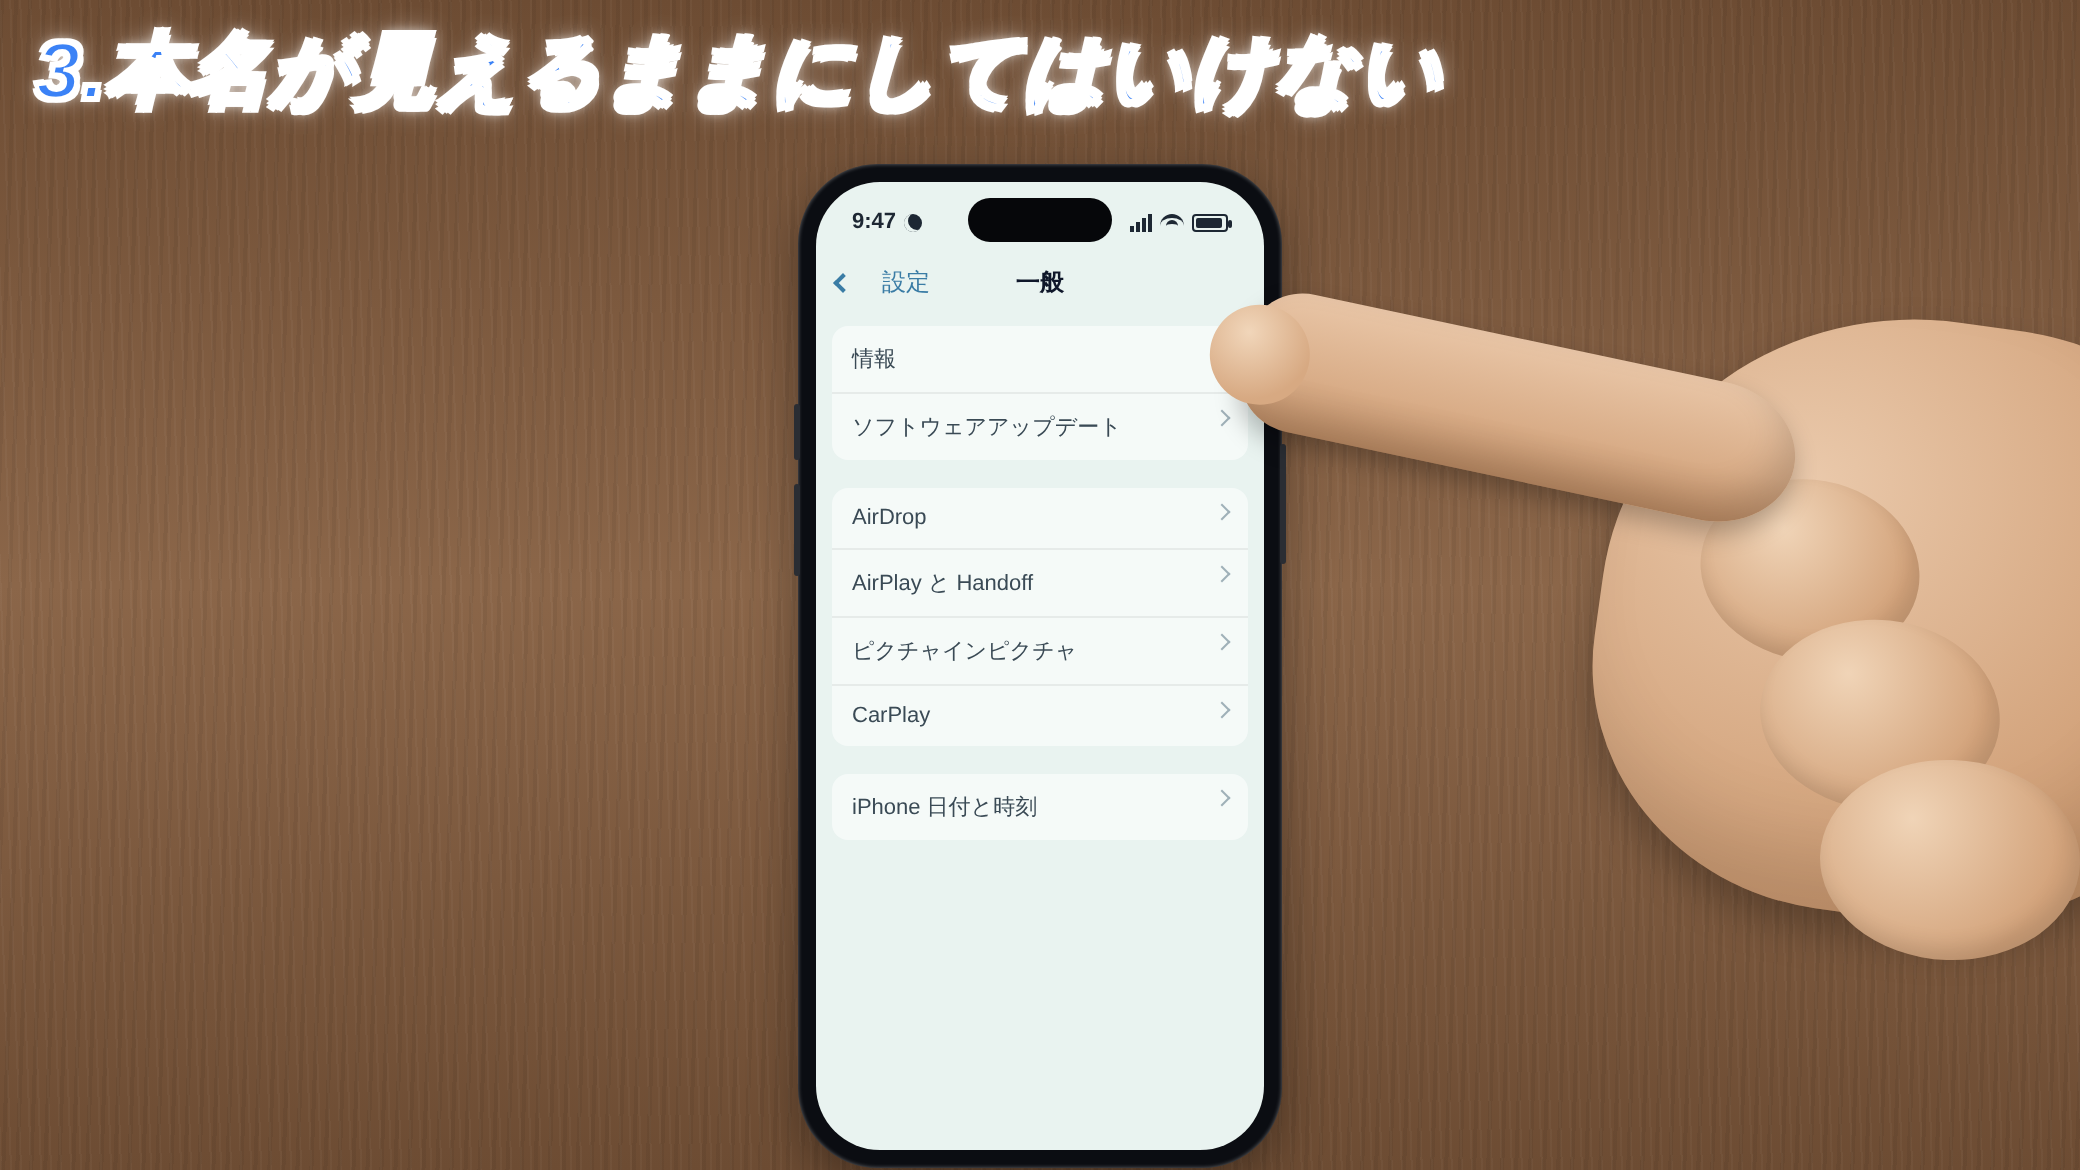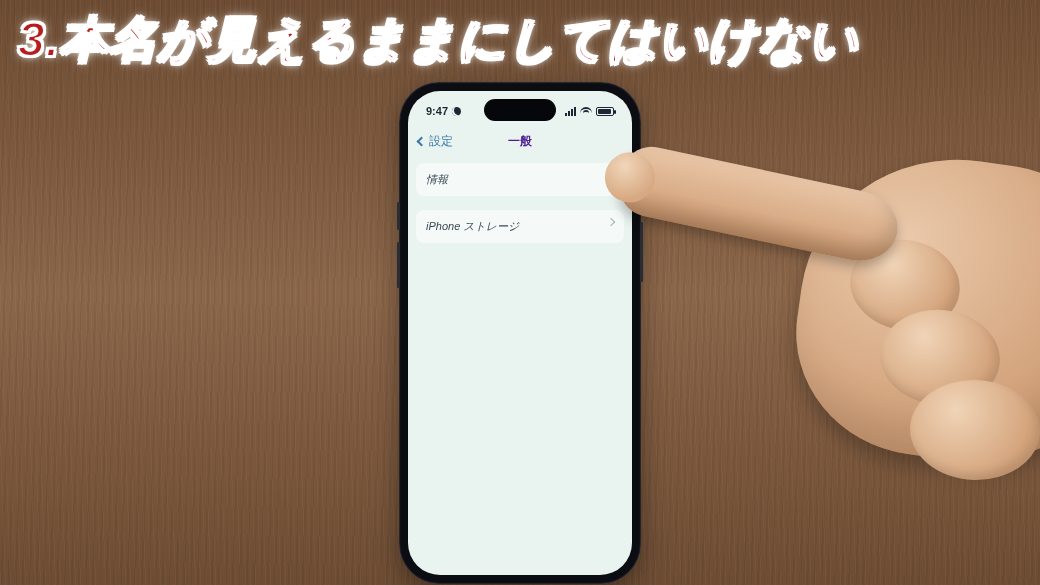--- a/index.html
+++ b/index.html
@@ -14,23 +14,23 @@
   .wood {
     position: absolute; inset: 0;
     background:
       repeating-linear-gradient(92deg, rgba(0,0,0,0.05) 0 2px, transparent 2px 7px),
       repeating-linear-gradient(88deg, rgba(255,255,255,0.03) 0 1px, transparent 1px 5px),
       linear-gradient(180deg, #6d4c33 0%, #8b6649 50%, #6d4c33 100%);
   }
   .caption {
     position: absolute;
     top: 8px; left: 18px;
-    font-size: 48px;
+    font-size: 40px;
     font-weight: 800;
-    color: #b91c1c;
+    color: #3b82f6;
     -webkit-text-stroke: 2px #ffffff;
     text-shadow:
       0 0 6px #fff,
       0 0 12px rgba(255,255,255,0.8),
       2px 2px 0 #fff, -2px -2px 0 #fff, 2px -2px 0 #fff, -2px 2px 0 #fff;
     letter-spacing: 1px;
     font-style: italic;
   }
 
   .phone {
@@ -77,48 +77,47 @@
   .batt i{position:absolute;left:1px;top:1px;bottom:1px;width:13px;background:#1d2733;border-radius:1px;}
   .moon { width:9px;height:9px;border-radius:50%;background:#1d2733; box-shadow: inset 2px -1px 0 0 #e9f3f0;}
 
   .nav {
     position:absolute; top:36px; left:0; right:0; height:28px;
     display:flex; align-items:center; justify-content:center;
     font-size:12px; color:#2a3947;
   }
   .nav .back {
     position:absolute; left:6px; top:0; bottom:0;
-    display:flex; align-items:center; gap:2px;
+    display:flex; align-items:center; gap:14px;
     color:#3a7ca5; font-size:12px;
     padding: 0 4px;
     cursor:pointer;
   }
   .nav .back .chev {
     width:7px;height:7px;border-left:2px solid #3a7ca5;border-bottom:2px solid #3a7ca5;
     transform:rotate(45deg); margin-right:2px;
   }
-  .nav .title { font-weight:600; font-size:12px; color:#4c1d95;}
+  .nav .title { font-weight:600; font-size:12px; color:#0f172a;}
 
   .list {
     position:absolute; top:72px; left:0; right:0; bottom:0;
     overflow:hidden;
     font-size:11px; color:#3a4a55;
   }
   .group {
     margin: 0 8px 14px 8px;
     background: rgba(255,255,255,0.55);
     border-radius: 8px;
     overflow:hidden;
   }
   .row {
     display:flex; align-items:flex-start; justify-content:space-between;
     padding: 9px 10px;
     border-top: 1px solid rgba(0,0,0,0.06);
     cursor:pointer;
-    font-style:italic;
   }
   .row:first-child { border-top:none; }
   .row .chev-r {
     width:6px;height:6px;border-right:1.5px solid #9fb0b8;border-top:1.5px solid #9fb0b8;
     transform:rotate(45deg);
     flex:none;
   }
 
   
   .hand {
@@ -198,27 +197,49 @@
       <span class="title">一般</span>
     </div>
 
     <div class="list">
 
       <div class="group">
         <div class="row">
           <span>情報</span>
           <span class="chev-r"></span>
         </div>
+        <div class="row">
+          <span>ソフトウェアアップデート</span>
+          <span class="chev-r"></span>
+        </div>
       </div>
 
 
-
       <div class="group">
         <div class="row">
-          <span>iPhone ストレージ</span>
+          <span>AirDrop</span>
+          <span class="chev-r"></span>
+        </div>
+        <div class="row">
+          <span>AirPlay と Handoff</span>
+          <span class="chev-r"></span>
+        </div>
+        <div class="row">
+          <span>ピクチャインピクチャ</span>
+          <span class="chev-r"></span>
+        </div>
+        <div class="row">
+          <span>CarPlay</span>
+          <span class="chev-r"></span>
+        </div>
+      </div>
+
+      <div class="group">
+        <div class="row">
+          <span>iPhone 日付と時刻</span>
           <span class="chev-r"></span>
         </div>
       </div>
 
 
     </div>
   </div>
 </div>
 
 <div class="hand">

